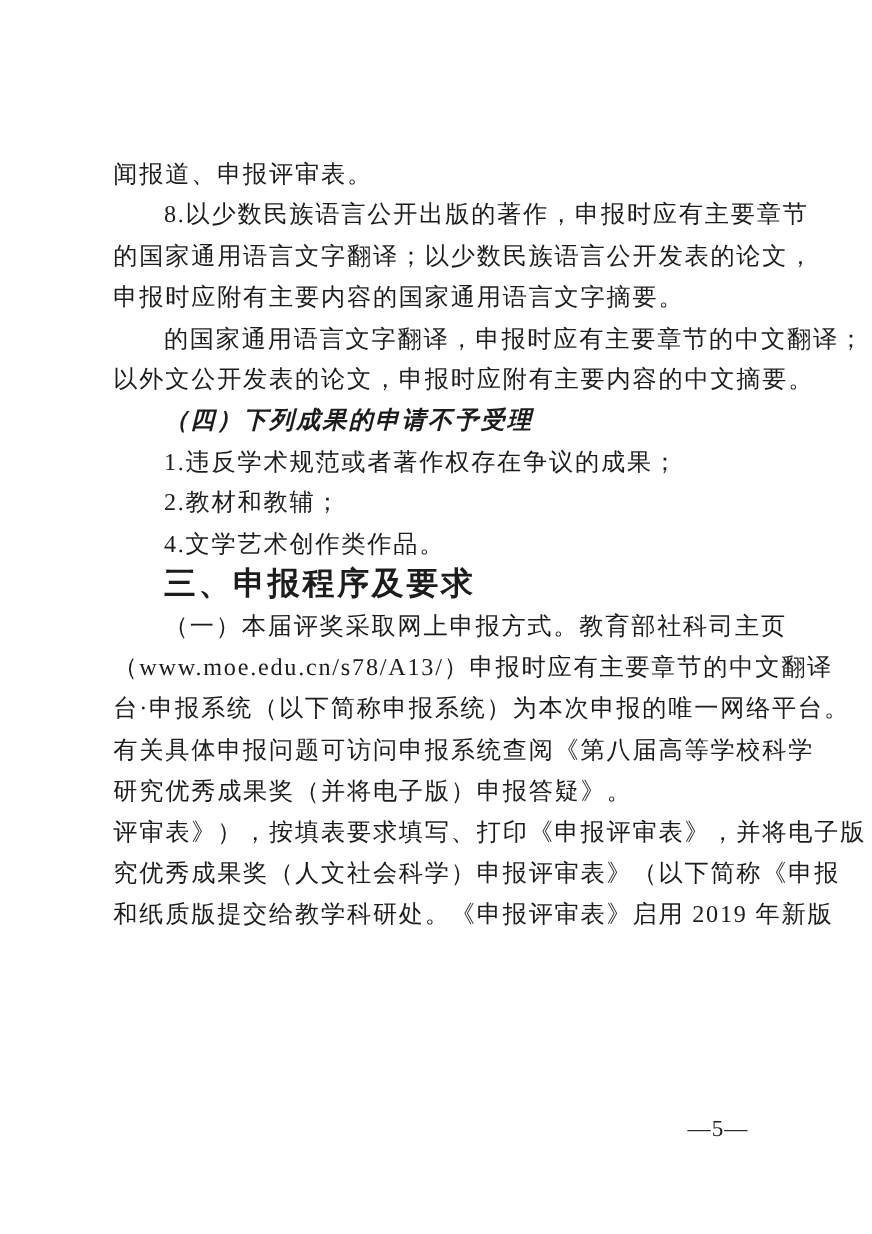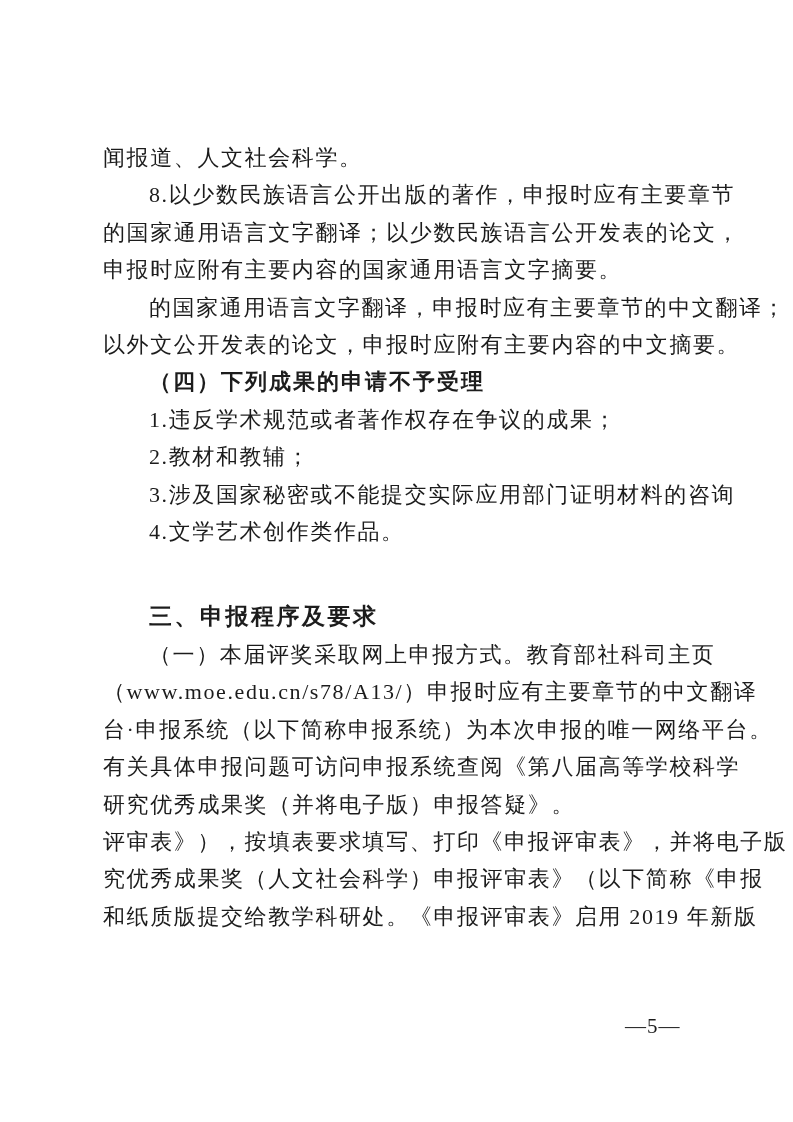--- a/index.html
+++ b/index.html
@@ -27,52 +27,51 @@
     line-height: 37.4px;
     letter-spacing: 1.6px;
     white-space: nowrap;
   }
   .line.indent {
     padding-left: 46px;
   }
   .line.heading-kai {
     font-weight: bold;
     letter-spacing: 2px;
+    font-style: italic;
   }
   .line.heading-hei {
     font-family: "Liberation Sans", "DejaVu Sans", sans-serif;
     font-weight: bold;
     letter-spacing: 2.5px;
-    font-size: 23px;
-    margin-top: 48px;
+    font-size: 29px;
   }
   .page-number {
     position: absolute;
     top: 1014px;
     left: 625px;
     font-size: 21px;
     letter-spacing: 1px;
     color: #1c1c1c;
   }
 </style>
 </head>
 <body>
 
 <div class="page">
   <div class="content">
-      <div class="line body">闻报道、人文社会科学。</div>
+      <div class="line body">闻报道、申报评审表。</div>
       <div class="line body indent">8.以少数民族语言公开出版的著作，申报时应有主要章节</div>
       <div class="line body">的国家通用语言文字翻译；以少数民族语言公开发表的论文，</div>
       <div class="line body">申报时应附有主要内容的国家通用语言文字摘要。</div>
       <div class="line body indent">的国家通用语言文字翻译，申报时应有主要章节的中文翻译；</div>
       <div class="line body">以外文公开发表的论文，申报时应附有主要内容的中文摘要。</div>
       <div class="line heading-kai indent">（四）下列成果的申请不予受理</div>
       <div class="line body indent">1.违反学术规范或者著作权存在争议的成果；</div>
       <div class="line body indent">2.教材和教辅；</div>
-      <div class="line body indent">3.涉及国家秘密或不能提交实际应用部门证明材料的咨询</div>
       <div class="line body indent">4.文学艺术创作类作品。</div>
       <div class="line heading-hei indent">三、申报程序及要求</div>
       <div class="line body indent">（一）本届评奖采取网上申报方式。教育部社科司主页</div>
       <div class="line body">（www.moe.edu.cn/s78/A13/）申报时应有主要章节的中文翻译</div>
       <div class="line body">台·申报系统（以下简称申报系统）为本次申报的唯一网络平台。</div>
       <div class="line body">有关具体申报问题可访问申报系统查阅《第八届高等学校科学</div>
       <div class="line body">研究优秀成果奖（并将电子版）申报答疑》。</div>
       <div class="line body">评审表》），按填表要求填写、打印《申报评审表》，并将电子版</div>
       <div class="line body">究优秀成果奖（人文社会科学）申报评审表》（以下简称《申报</div>
       <div class="line body">和纸质版提交给教学科研处。《申报评审表》启用 2019 年新版</div>

